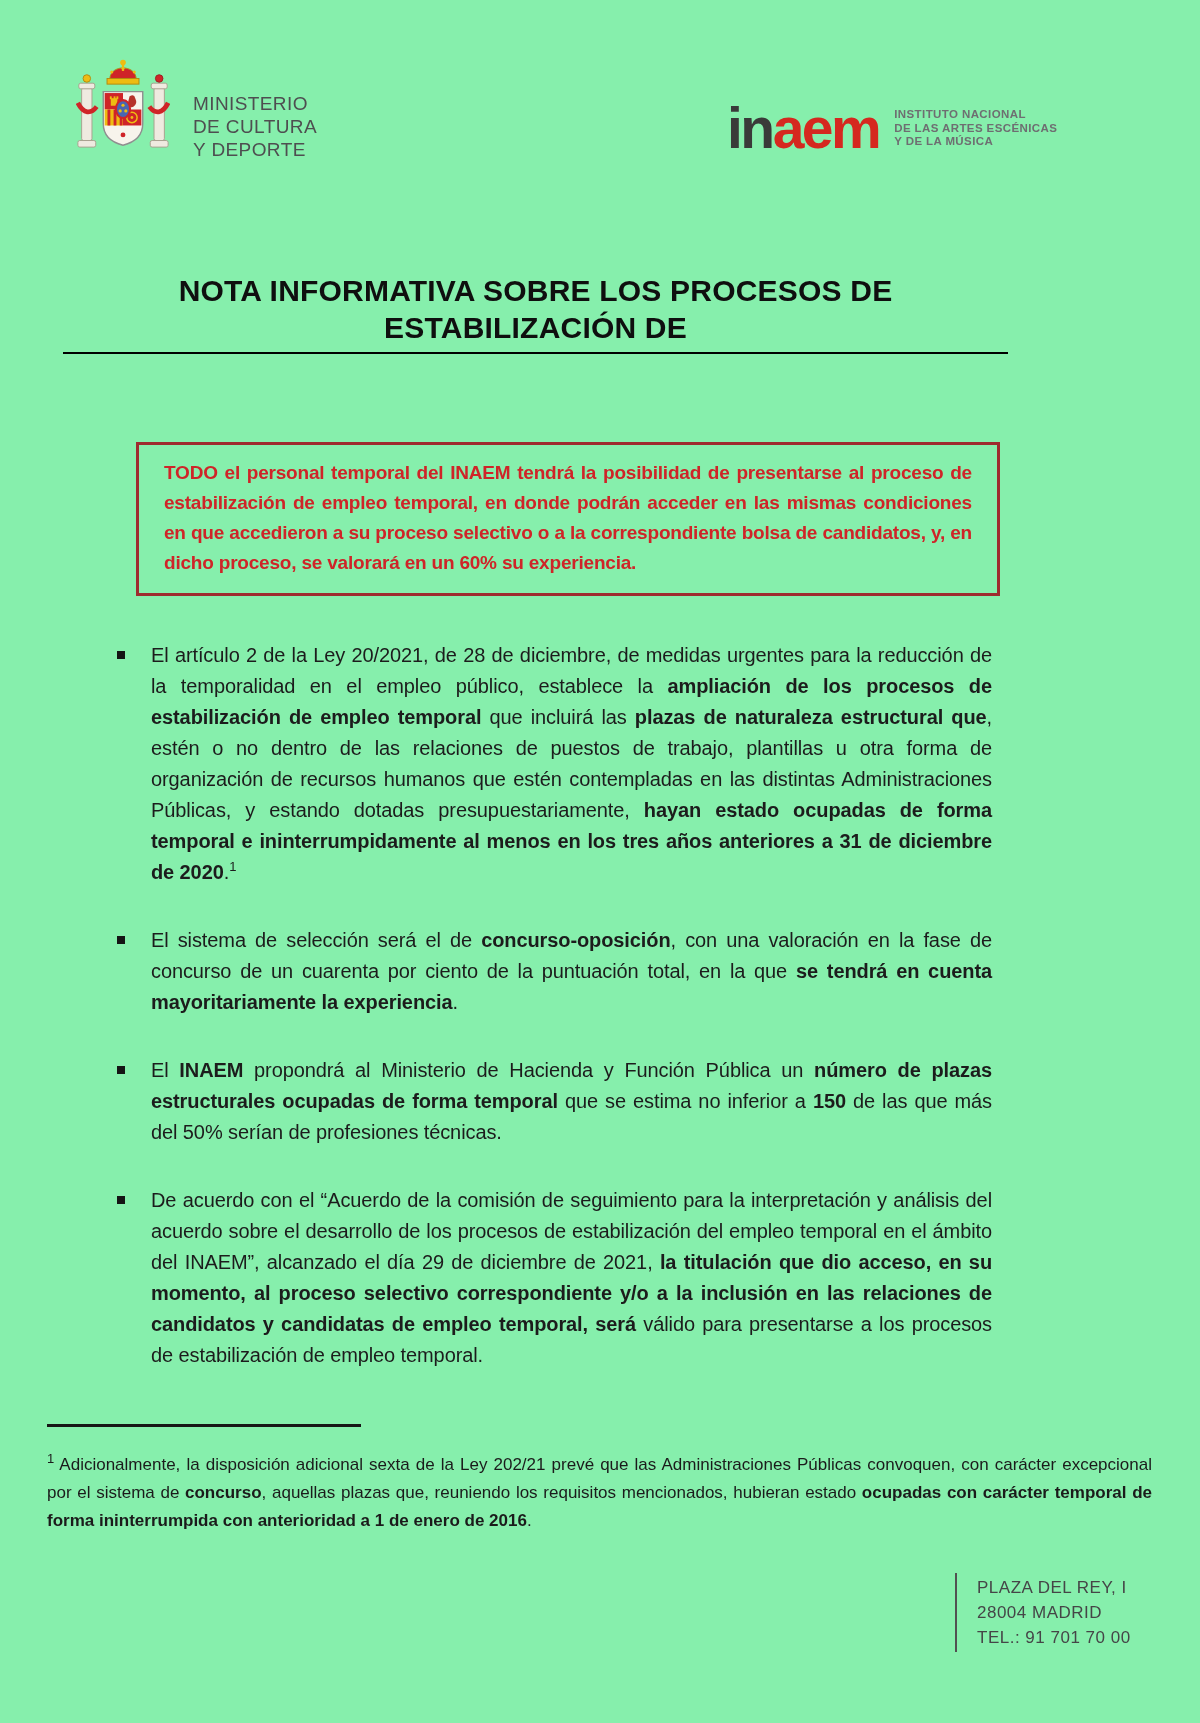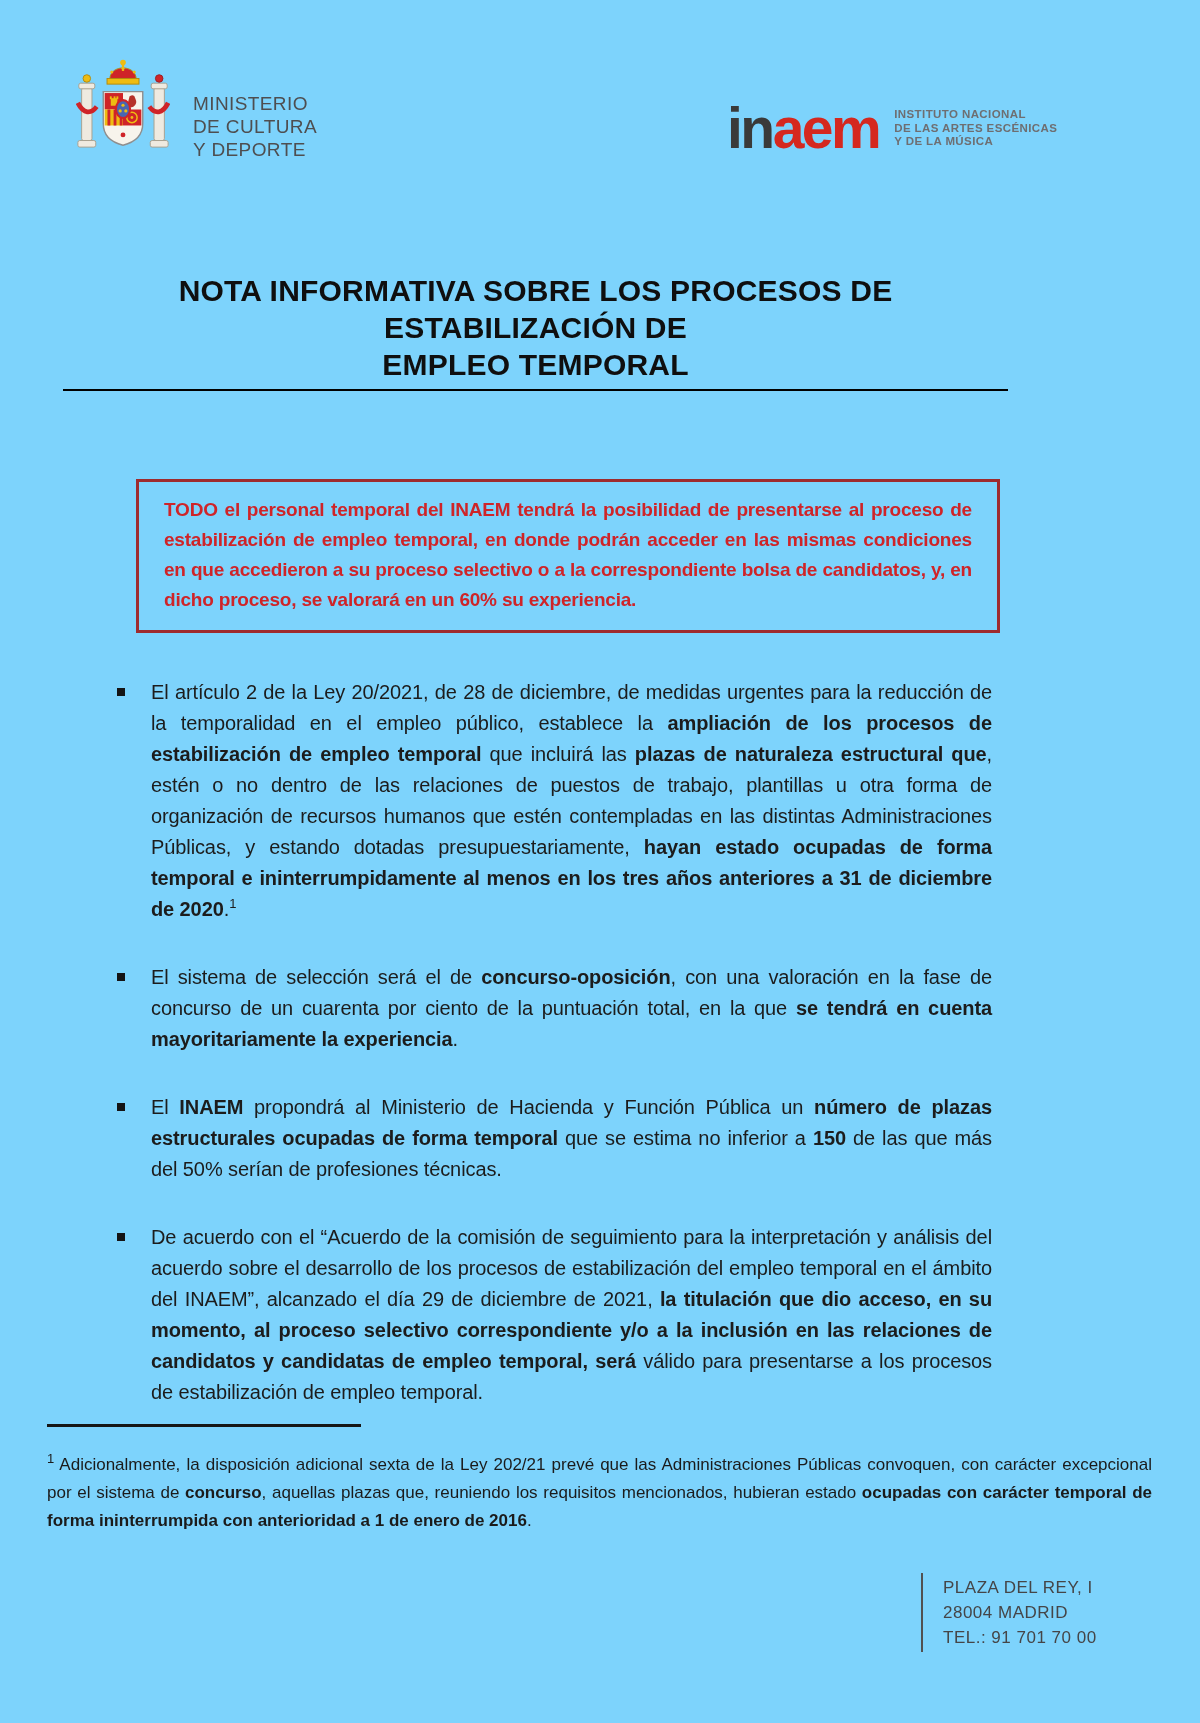--- a/index.html
+++ b/index.html
@@ -5,21 +5,21 @@
   :root{
     --accent:#cf2428;
     --box-border:#9e2b2e;
     --ink:#1c1c1c;
   }
   *{box-sizing:border-box;}
   html,body{margin:0;padding:0;background:#ffffff;}
   .page{
     position:relative;
     width:1200px;height:1723px;
-    background:#7dd3fc;
+    background:#86efac;
     font-family:"Liberation Sans",sans-serif;
     color:var(--ink);
     overflow:hidden;
   }
   
   .coat{position:absolute;left:76px;top:54px;}
   .ministry-text{
     position:absolute;left:193px;top:92px;
     font-size:19px;line-height:23px;letter-spacing:.4px;
     color:#4e4e50;
@@ -69,21 +69,21 @@
   
   .footnote-area{position:absolute;left:47px;top:1424px;width:1105px;}
   .footnote-rule{width:314px;border-top:3px solid #161616;height:0;}
   p.footnote{
     margin:24px 0 0;
     font-size:17px;line-height:28px;text-align:justify;
     color:#1b1b1b;
   }
   
   .footer{
-    position:absolute;left:921px;top:1573px;
+    position:absolute;left:955px;top:1573px;
     border-left:2px solid #515151;
     padding:2px 0 2px 20px;
     font-size:17px;line-height:25px;letter-spacing:.5px;
     color:#454547;
   }
 </style>
 </head>
 <body>
 
 <div class="page">
@@ -153,21 +153,20 @@
     <div class="inaem-sub">
       <div>INSTITUTO NACIONAL</div>
       <div>DE LAS ARTES ESCÉNICAS</div>
       <div>Y DE LA MÚSICA</div>
     </div>
   </div>
 
   <div class="content">
     <h1 class="title">
       <div>NOTA INFORMATIVA SOBRE LOS PROCESOS DE ESTABILIZACIÓN DE</div>
-      <div>EMPLEO TEMPORAL</div>
     </h1>
     <div class="title-rule"></div>
 
     <div class="highlight-box">
       <p style="margin:0"><span class="b">TODO el personal temporal del INAEM tendrá la posibilidad de presentarse al proceso de estabilización de empleo temporal, en donde podrán acceder en las mismas condiciones en que accedieron a su proceso selectivo o a la correspondiente bolsa de candidatos,  y, en dicho proceso, se valorará en un 60% su experiencia.</span></p>
     </div>
 
     <ul class="bullets">
       <li>
         <span class="marker"></span>

